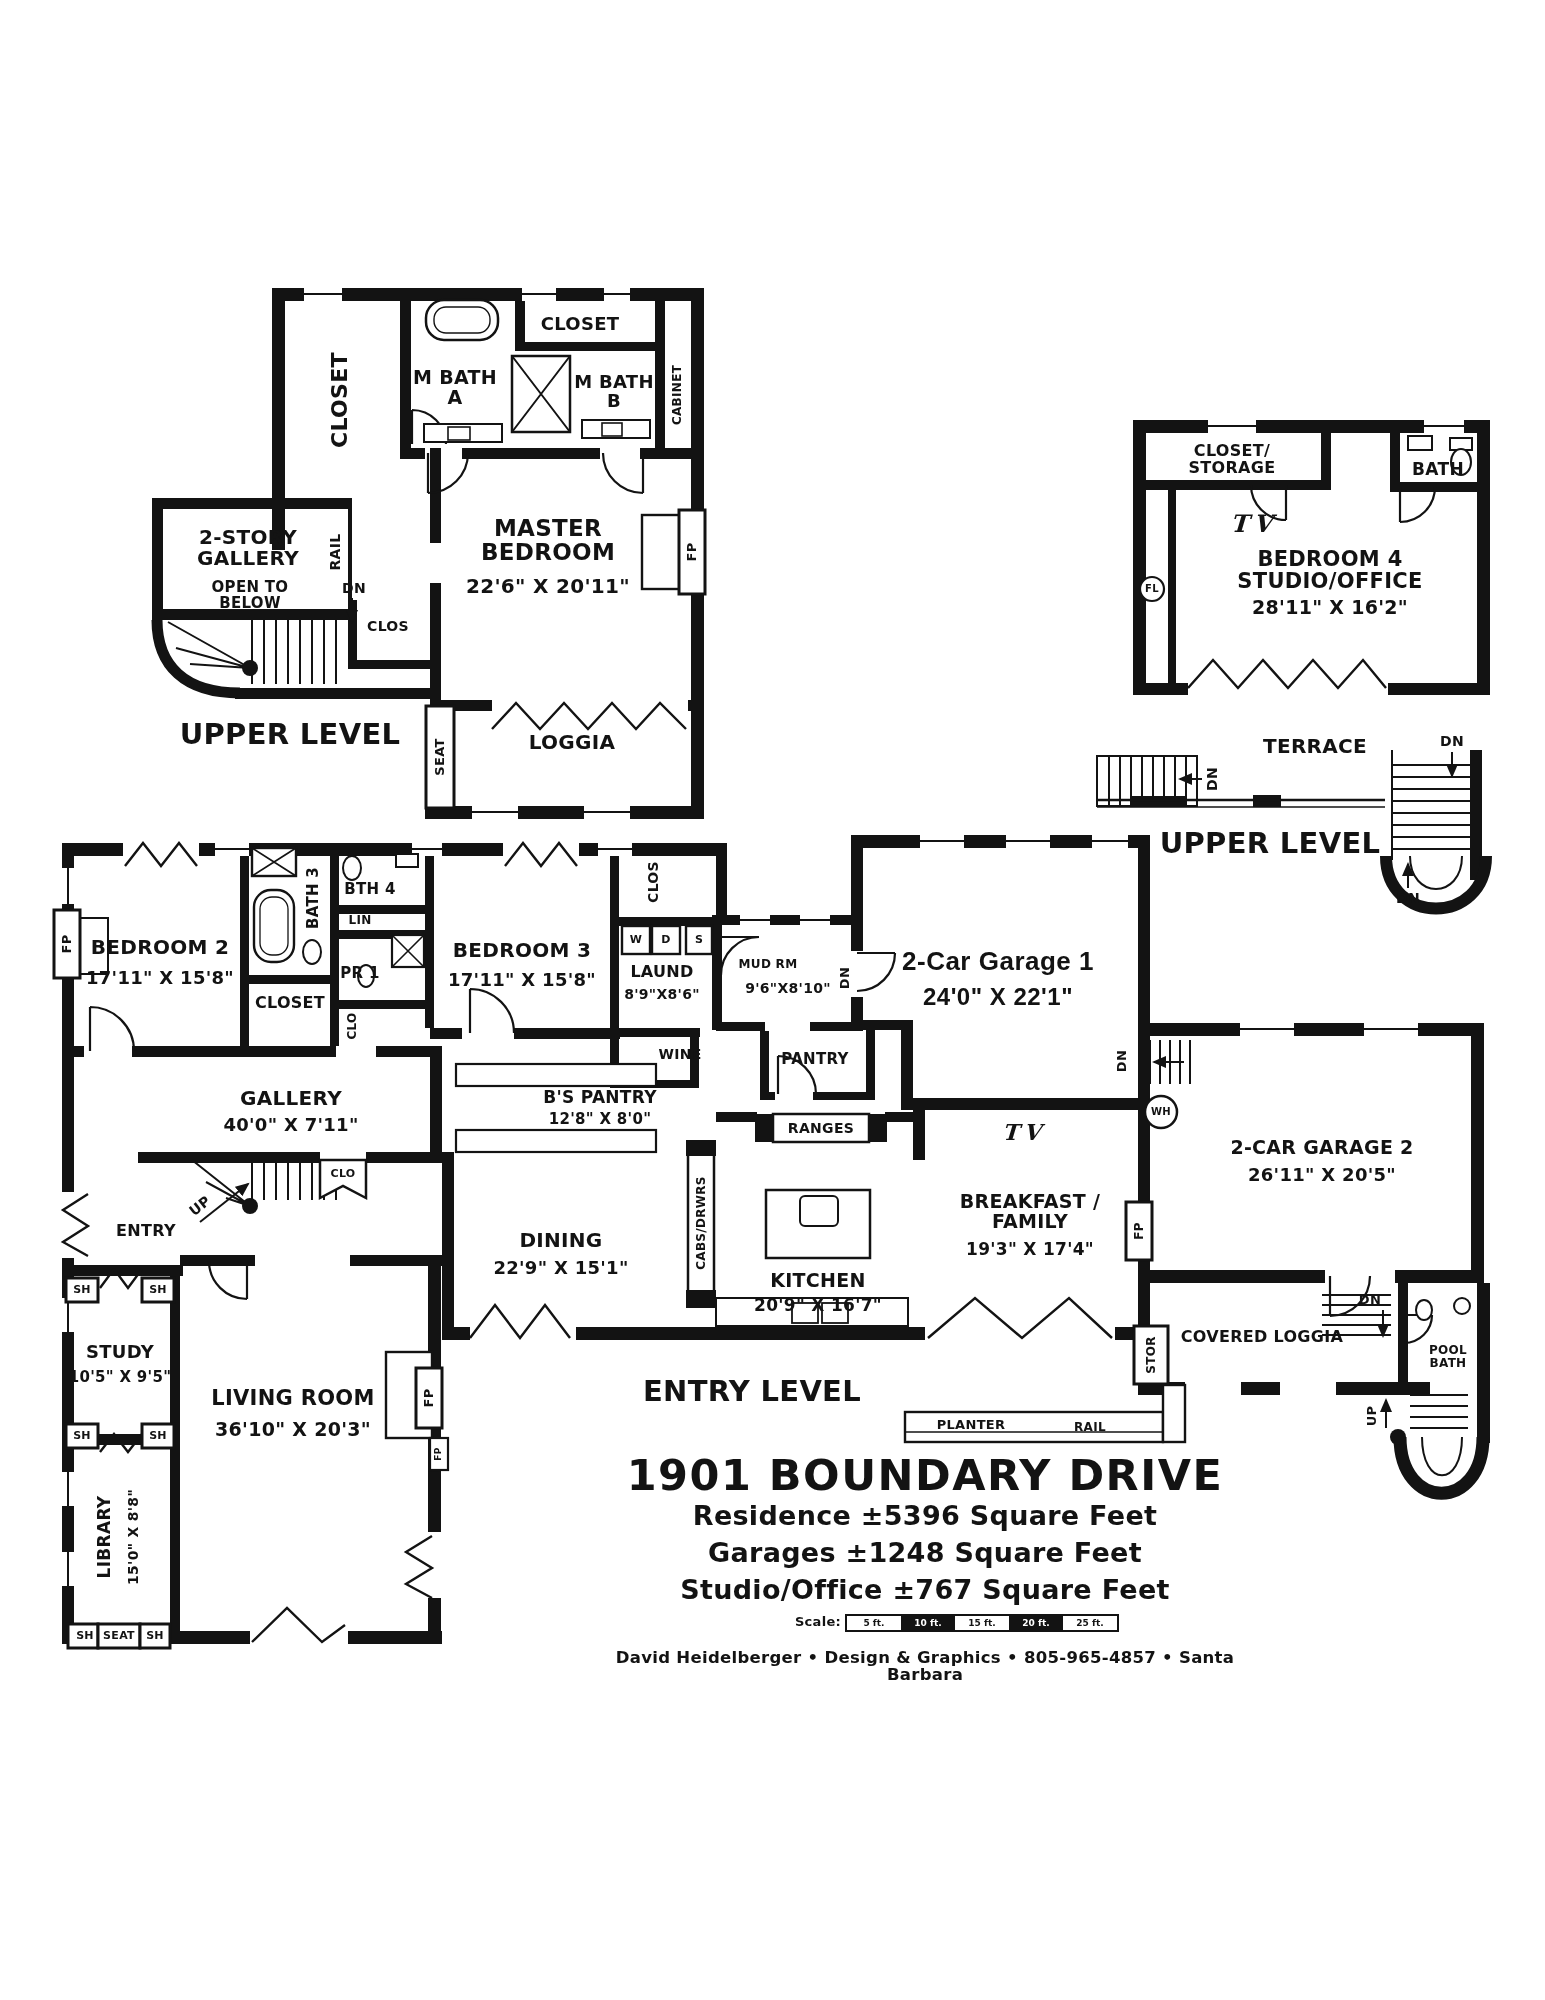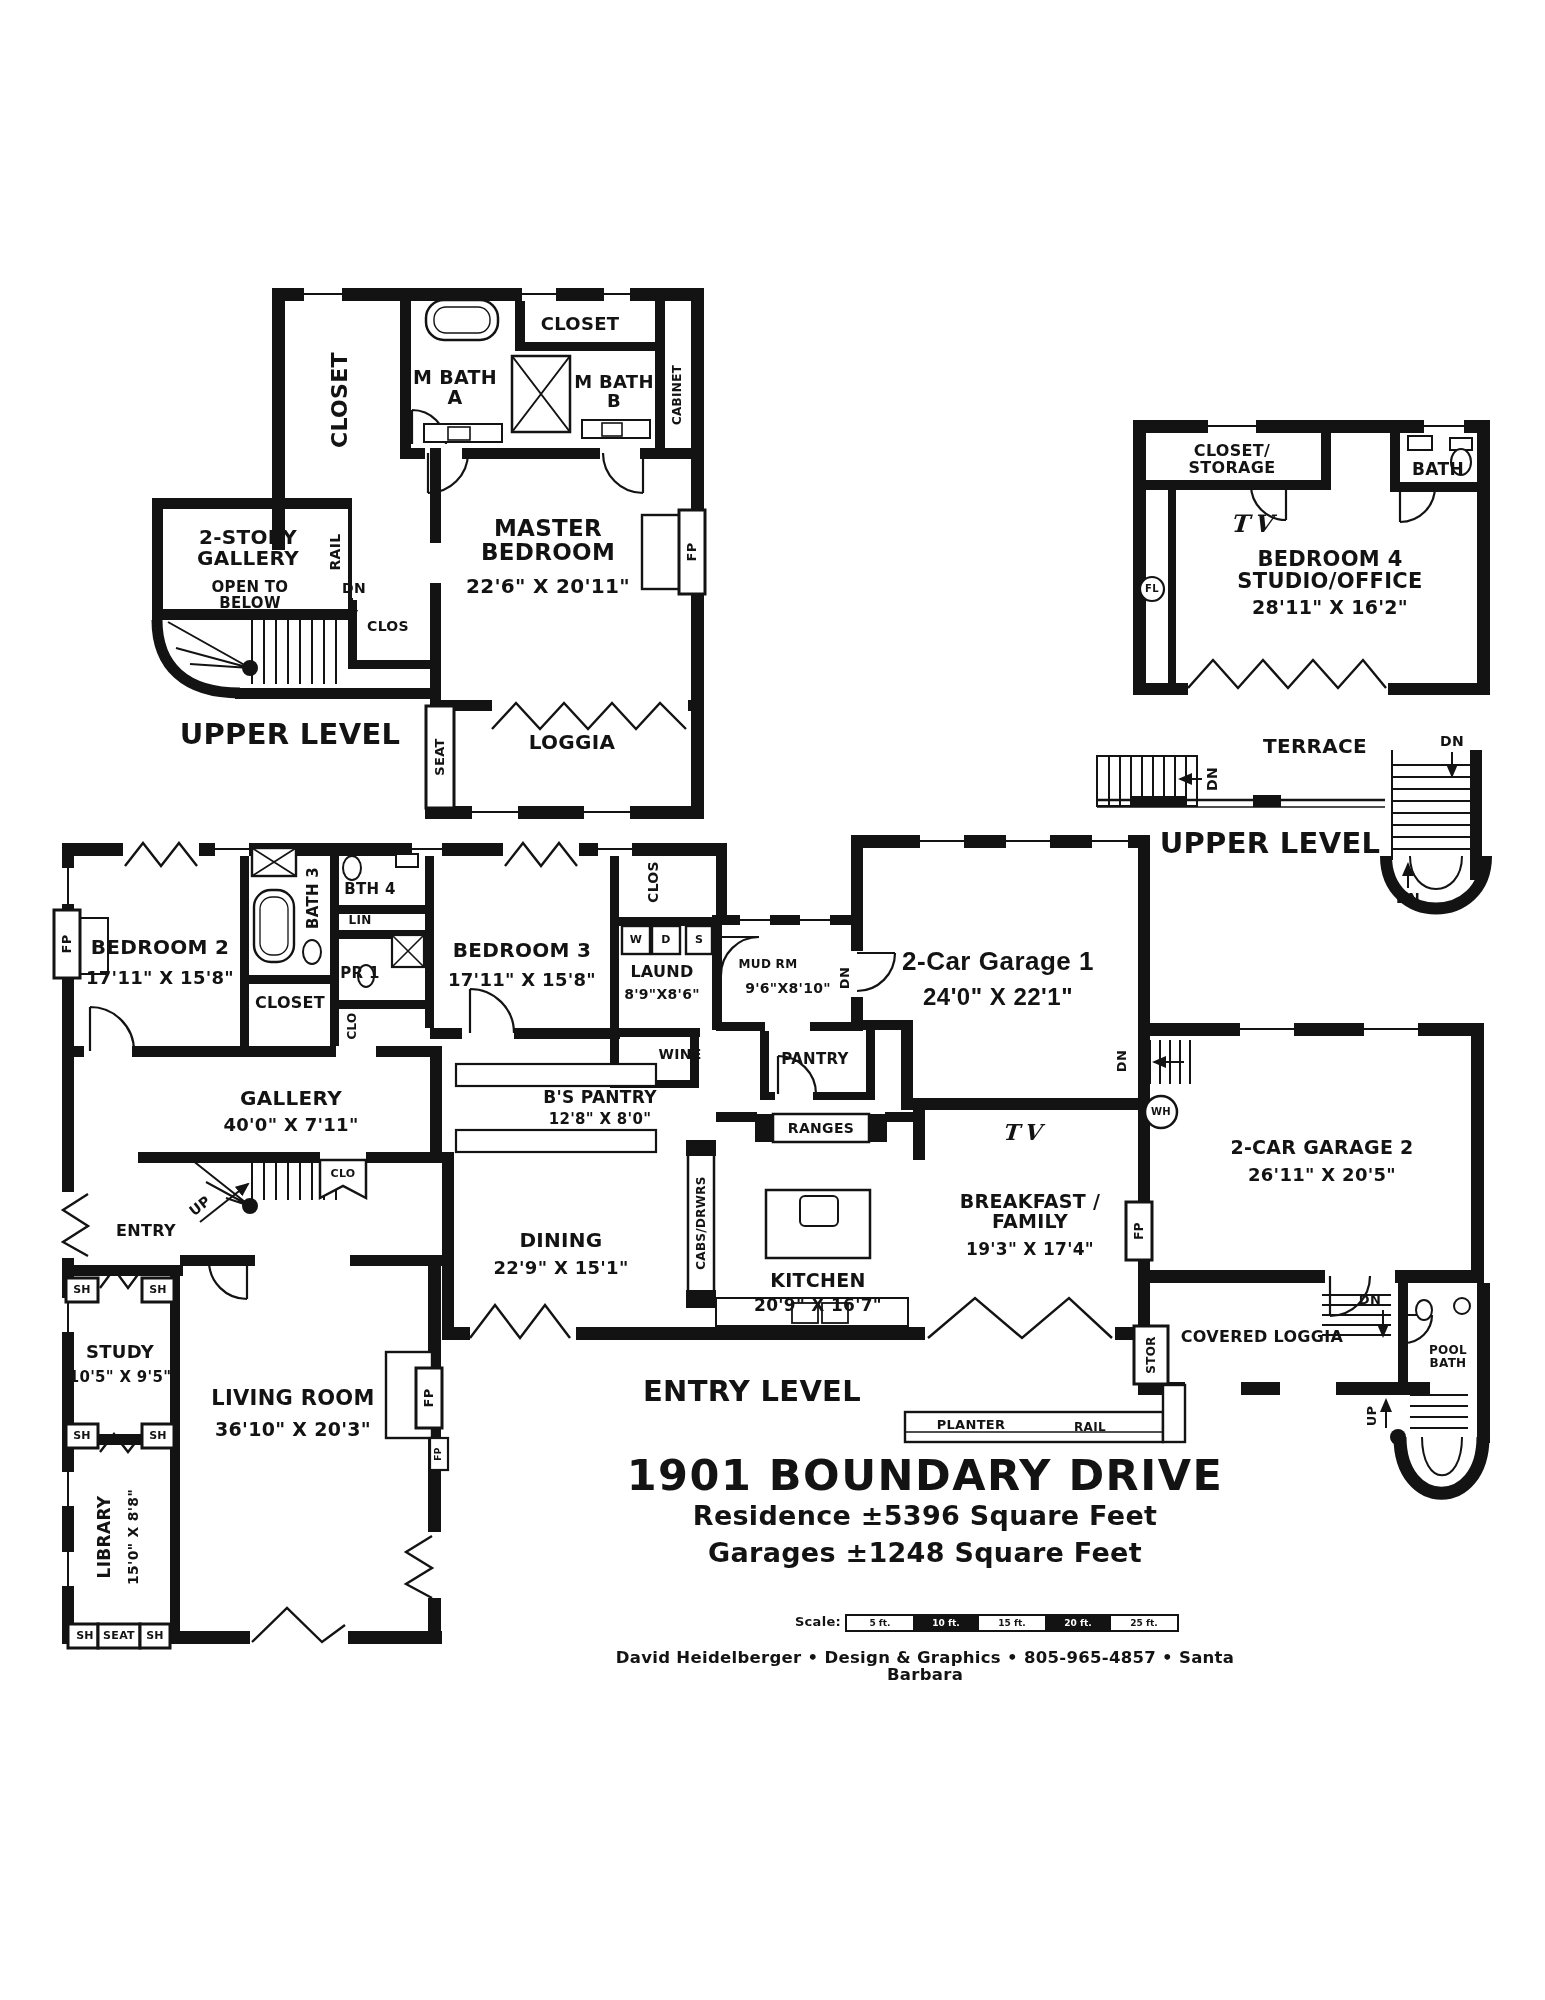--- a/index.html
+++ b/index.html
@@ -7,21 +7,21 @@
         font-family:"DejaVu Sans",sans-serif;color:#131313;}
   #walls{position:absolute;left:0;top:0;}
   .lbl{position:absolute;transform:translate(-50%,-50%);font-weight:bold;text-align:center;
        white-space:pre-line;line-height:1.05;letter-spacing:.3px;color:#131313;}
   .v{transform:translate(-50%,-50%) rotate(-90deg);}
   .ang{transform:translate(-50%,-50%) rotate(-38deg);}
   .gar{font-family:"Liberation Sans",sans-serif;font-weight:600;letter-spacing:.5px;}
   .tv{font-family:"DejaVu Serif",serif;font-style:italic;letter-spacing:5px;transform:translate(-50%,-50%) skewX(-6deg);}
   .title{letter-spacing:1.5px;}
   .scalebar{position:absolute;display:flex;border:2px solid #131313;height:14px;}
-  .scalebar span{width:66px;font-size:9px;font-weight:bold;text-align:center;line-height:14px;}
+  .scalebar span{width:54px;font-size:9px;font-weight:bold;text-align:center;line-height:14px;}
   .sb-w{background:#fff;color:#131313;}
   .sb-b{background:#131313;color:#fff;}
 </style>
 </head>
 <body>
 
 <div id="plan">
 
 <svg id="walls" width="1545" height="2000" viewBox="0 0 1545 2000">
   <defs>
@@ -438,20 +438,21 @@
 <div class="lbl" style="left:1448px;top:1357px;font-size:12px;">POOL
 BATH</div>
 <div class="lbl v" style="left:1372px;top:1416px;font-size:13px;">UP</div>
 <div class="lbl" style="left:971px;top:1425px;font-size:13px;">PLANTER</div>
 <div class="lbl" style="left:1090px;top:1427px;font-size:12px;">RAIL</div>
 <div class="lbl" style="left:752px;top:1391px;font-size:29px;">ENTRY LEVEL</div>
 
 <div class="lbl title" style="left:925px;top:1476px;font-size:43px;">1901 BOUNDARY DRIVE</div>
 <div class="lbl" style="left:925px;top:1516px;font-size:27px;">Residence ±5396 Square Feet</div>
 <div class="lbl" style="left:925px;top:1553px;font-size:27px;">Garages ±1248 Square Feet</div>
+<div class="lbl" style="left:925px;top:1590px;font-size:27px;">Studio/Office ±767 Square Feet</div>
 <div class="lbl" style="left:818px;top:1622px;font-size:13px;">Scale:</div>
 <div class="scalebar" style="left:845px;top:1614px;">
   <span class="sb-w">5 ft.</span>
   <span class="sb-b">10 ft.</span>
   <span class="sb-w">15 ft.</span>
   <span class="sb-b">20 ft.</span>
   <span class="sb-w">25 ft.</span>
 </div>
 <div class="lbl" style="left:925px;top:1666px;font-size:16.5px;">David Heidelberger • Design &amp; Graphics • 805-965-4857 • Santa Barbara</div>
 

